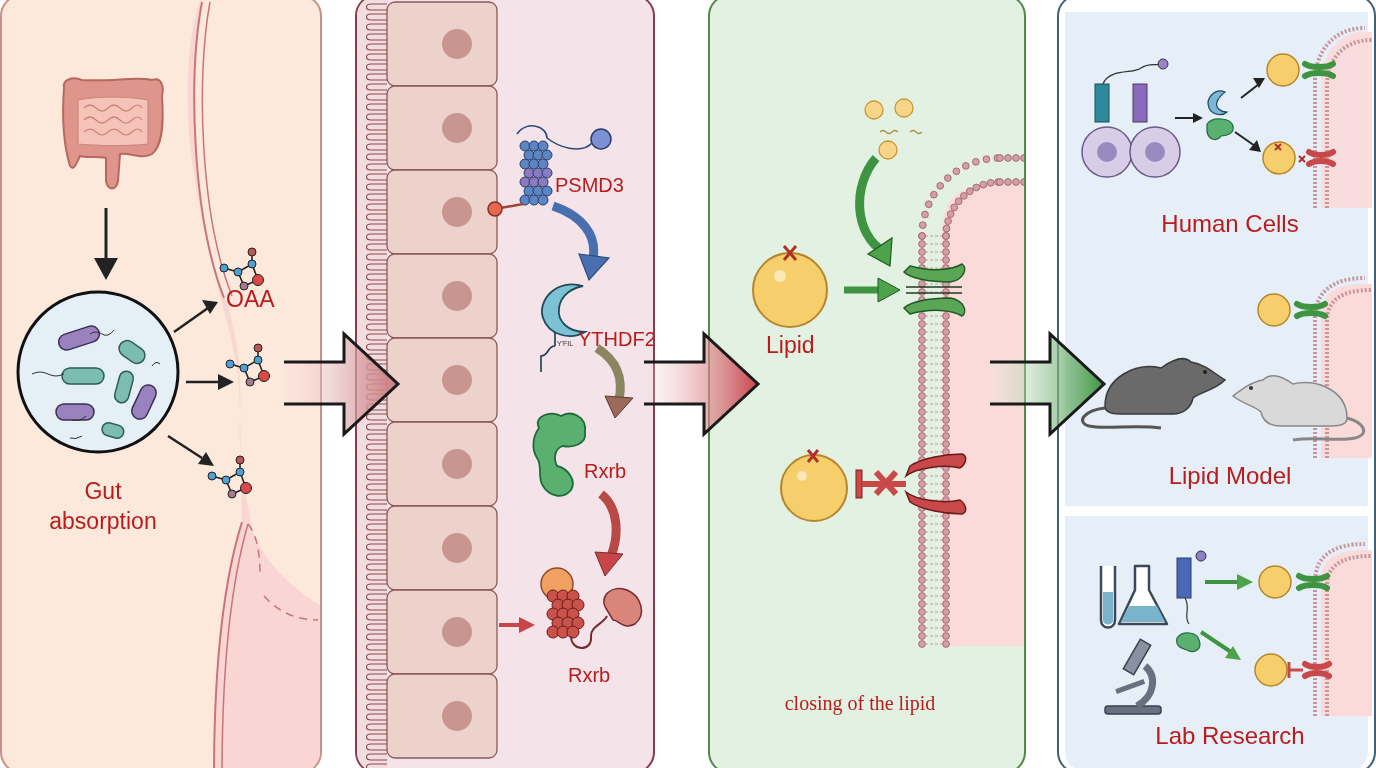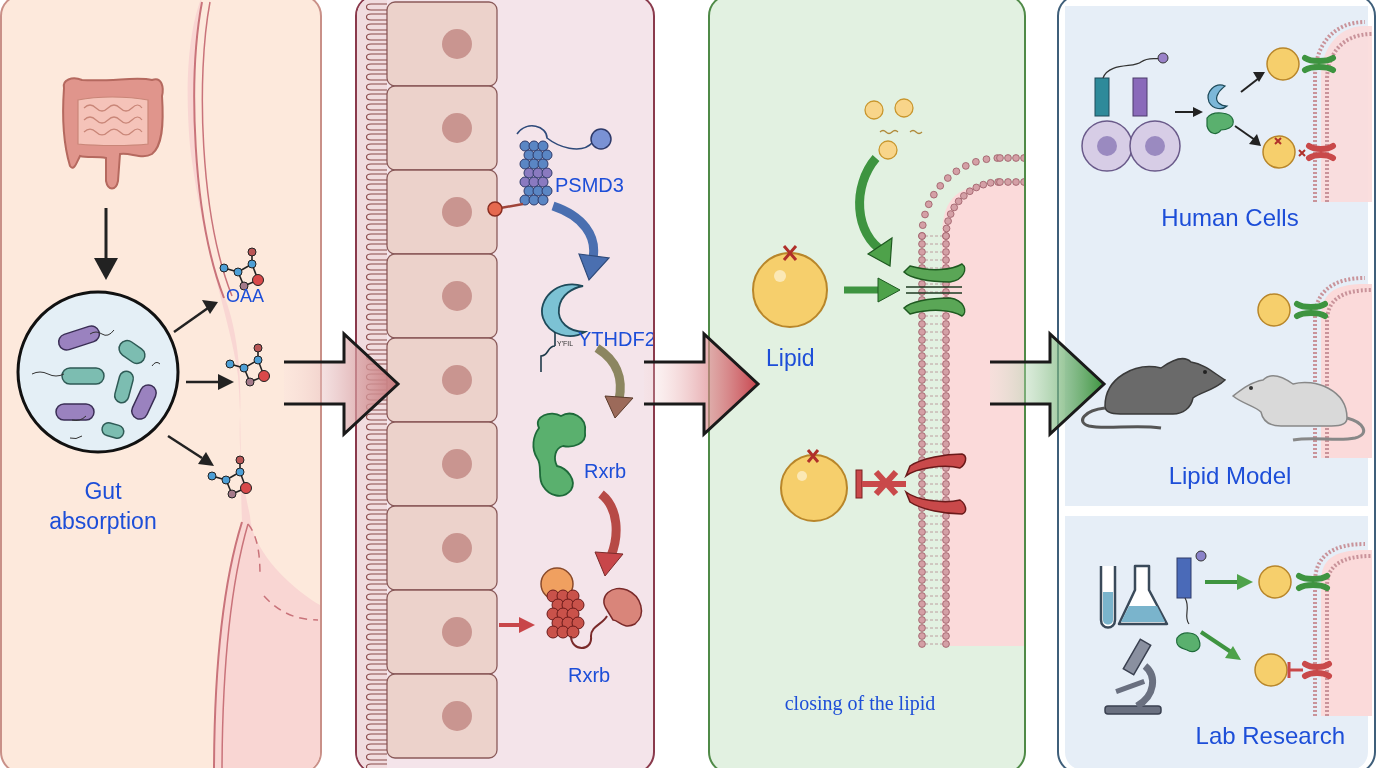--- a/index.html
+++ b/index.html
@@ -4,21 +4,21 @@
 <style>
   html, body { margin:0; padding:0; }
   body { width:1376px; height:768px; background:#ffffff; position:relative; overflow:hidden; font-family:"Liberation Sans", sans-serif; }
   .panel { position:absolute; box-sizing:border-box; border-radius:22px; overflow:hidden; }
   #p1 { left:0; top:-6px; width:322px; height:780px; background:#fde9dc; border:2px solid #c99088; }
   #p2 { left:355px; top:-6px; width:300px; height:780px; background:#f4e4ea; border:2px solid #8a3a4c; }
   #p3 { left:708px; top:-6px; width:318px; height:780px; background:#e2f1e1; border:2px solid #4f8a47; }
   #p4 { left:1057px; top:-6px; width:319px; height:780px; background:#ffffff; border:2px solid #3f5f7a; }
   .sub { position:absolute; left:6px; right:6px; background:#e6eef7; }
   svg { position:absolute; left:0; top:0; overflow:visible; }
-  .lbl { position:absolute; color:#1d4ed8; font-family:"Liberation Sans", sans-serif; white-space:nowrap; }
+  .lbl { position:absolute; color:#b91c1c; font-family:"Liberation Sans", sans-serif; white-space:nowrap; }
   .center { text-align:center; }
   .big-arrow { position:absolute; }
 </style>
 </head>
 <body>
 
 <div class="panel" id="p1">
   <svg width="322" height="780">
 
     <path d="M200 0 C185 80 190 220 222 300 C235 330 240 380 238 420 C236 470 244 500 248 520 C250 560 300 600 320 610 L322 780 L212 780 C214 700 214 600 240 525 C238 480 240 430 236 380 C230 330 200 250 188 150 C182 80 188 30 200 0 Z" fill="#f9d6d3"></path>
@@ -94,21 +94,21 @@
       <line x1="18" y1="22" x2="24" y2="36" stroke="#222" stroke-width="1.6"></line>
       <line x1="24" y1="36" x2="38" y2="30" stroke="#222" stroke-width="1.6"></line>
       <circle cx="4" cy="18" r="4" fill="#4d9fd6" stroke="#222"></circle>
       <circle cx="18" cy="22" r="4" fill="#4d9fd6" stroke="#222"></circle>
       <circle cx="32" cy="14" r="4" fill="#4d9fd6" stroke="#222"></circle>
       <circle cx="32" cy="2" r="4" fill="#b95656" stroke="#222"></circle>
       <circle cx="38" cy="30" r="5.5" fill="#d9494a" stroke="#222"></circle>
       <circle cx="24" cy="36" r="4" fill="#a47a8a" stroke="#222"></circle>
     </g>
   </svg>
-  <div class="lbl" style="left:224px; top:290px; font-size:18px;text-align:right;">OAA</div>
+  <div class="lbl" style="left:224px; top:290px; font-size:23px;text-align:right;">OAA</div>
   <div class="lbl center" style="left:16px; top:480px; width:170px; font-size:23px; line-height:30px;">
     <div>Gut</div>
     <div>absorption</div>
   </div>
 </div>
 
 <div class="panel" id="p2">
   <svg width="300" height="780">
 
     <g id="cells">
@@ -522,29 +522,29 @@
       <rect x="146" y="474" width="6" height="28" fill="#c9494a" stroke="#7a2020" stroke-width="1"></rect>
       <line x1="152" y1="488" x2="196" y2="488" stroke="#c9494a" stroke-width="6"></line>
       <path d="M166 476 l20 22 M186 476 l-20 22" stroke="#c9494a" stroke-width="6"></path>
     </g>
 
     <g>
       <path d="M196 480 C206 472 234 468 250 472 C256 468 258 460 252 458 C236 458 212 462 200 470 Z" fill="#c9494a" stroke="#6a1a1a" stroke-width="1.5"></path>
       <path d="M196 496 C206 504 234 508 250 504 C256 508 258 516 252 518 C236 518 212 514 200 506 Z" fill="#c9494a" stroke="#6a1a1a" stroke-width="1.5"></path>
     </g>
   </svg>
-  <div class="lbl" style="left:56px; top:336px; font-size:23px;margin-top:13px;">Lipid</div>
+  <div class="lbl" style="left:56px; top:336px; font-size:23px;">Lipid</div>
   <div class="lbl center" style="left:0; width:300px; top:690px; font-size:20px; line-height:34px;font-family:Liberation Serif, serif;">
     <div>closing of the lipid</div>
   </div>
 </div>
 
 <div class="panel" id="p4">
 
-  <div class="sub" style="top:10px; height:280px;">
+  <div class="sub" style="top:16px; height:280px;">
     <svg width="307" height="242">
       <path d="M256 240 L256 70 C256 50 268 20 300 20 L307 20 L307 196 L256 196" fill="#fbdada" opacity="0.9"></path>
       <path d="M250 196 L250 70 C250 40 268 16 300 16 M262 196 L262 74 C262 50 276 28 307 28" fill="none" stroke="#c9939a" stroke-width="4" stroke-dasharray="2 2"></path>
       <circle cx="42" cy="140" r="25" fill="#d7cde6" stroke="#6a5a8a" stroke-width="1.5"></circle>
       <circle cx="42" cy="140" r="10" fill="#9a8ac0"></circle>
       <circle cx="90" cy="140" r="25" fill="#d7cde6" stroke="#6a5a8a" stroke-width="1.5"></circle>
       <circle cx="90" cy="140" r="10" fill="#9a8ac0"></circle>
       <rect x="30" y="72" width="14" height="38" fill="#2e8a9a" stroke="#1e4a5a"></rect>
       <rect x="68" y="72" width="14" height="38" fill="#8a6aba" stroke="#4a3a6a"></rect>
       <path d="M38 72 C44 56 70 62 76 56 C84 50 92 54 96 52" fill="none" stroke="#333" stroke-width="1.2"></path>
@@ -613,21 +613,21 @@
       <polygon points="172,58 188,66 172,74" fill="#4ea24a"></polygon>
       <line x1="136" y1="116" x2="166" y2="136" stroke="#3e9440" stroke-width="4"></line>
       <polygon points="160,142 176,144 168,130" fill="#4ea24a"></polygon>
       <circle cx="210" cy="66" r="16" fill="#f6cf6c" stroke="#b8862a" stroke-width="1.5"></circle>
       <path d="M234 60 C240 64 256 64 262 60 M234 72 C240 68 256 68 262 72" fill="none" stroke="#3e9440" stroke-width="6" stroke-linecap="round"></path>
       <circle cx="206" cy="154" r="16" fill="#f6cf6c" stroke="#b8862a" stroke-width="1.5"></circle>
       <line x1="224" y1="154" x2="238" y2="154" stroke="#c9494a" stroke-width="3"></line>
       <line x1="224" y1="146" x2="224" y2="162" stroke="#c9494a" stroke-width="3"></line>
       <path d="M240 148 C246 152 258 152 264 148 M240 160 C246 156 258 156 264 160" fill="none" stroke="#c9494a" stroke-width="6" stroke-linecap="round"></path>
     </svg>
-    <div class="lbl center" style="left:50px; width:230px; top:206px; font-size:24px;text-align:right;">Lab Research</div>
+    <div class="lbl center" style="left:50px; width:230px; top:206px; font-size:24px;">Lab Research</div>
   </div>
 </div>
 
 <svg class="big-arrow" style="left:284px; top:332px;" width="120" height="104">
   <defs>
     <linearGradient id="g1" x1="0" x2="1">
         <stop offset="0" stop-color="#f7dede" stop-opacity="0.2"></stop>
         <stop offset="1" stop-color="#c77b7e"></stop>
       </linearGradient>
     <linearGradient id="g2" x1="0" x2="1">

